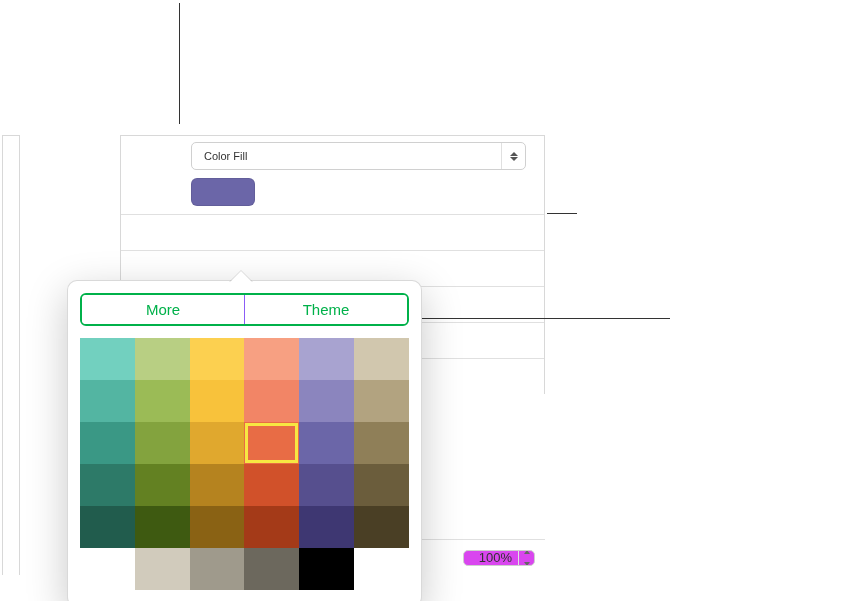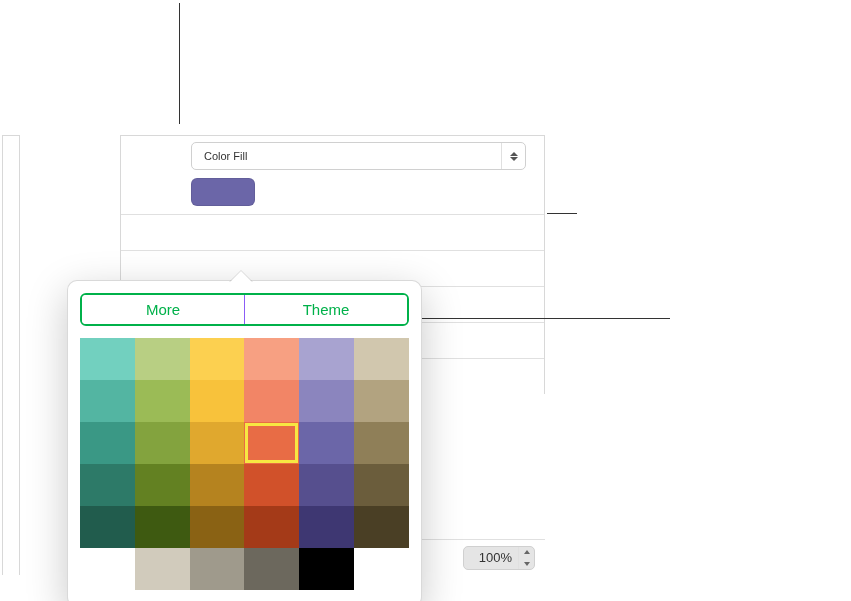--- a/index.html
+++ b/index.html
@@ -198,22 +198,22 @@
       align-items: center;
       justify-content: flex-end;
       padding-right: 10px;
     }
     .pct-field {
       display: flex;
       align-items: center;
       border: 1px solid #d0d0d0;
       border-radius: 5px;
       overflow: hidden;
-      height: 24px;
-      background: #e5e5e5;
+      height: 16px;
+      background: #d946ef;
     }
     .pct-text {
       width: 54px;
       text-align: right;
       padding-right: 6px;
       font-size: 13px;
       color: #333;
     }
     .stepper {
       width: 16px;

